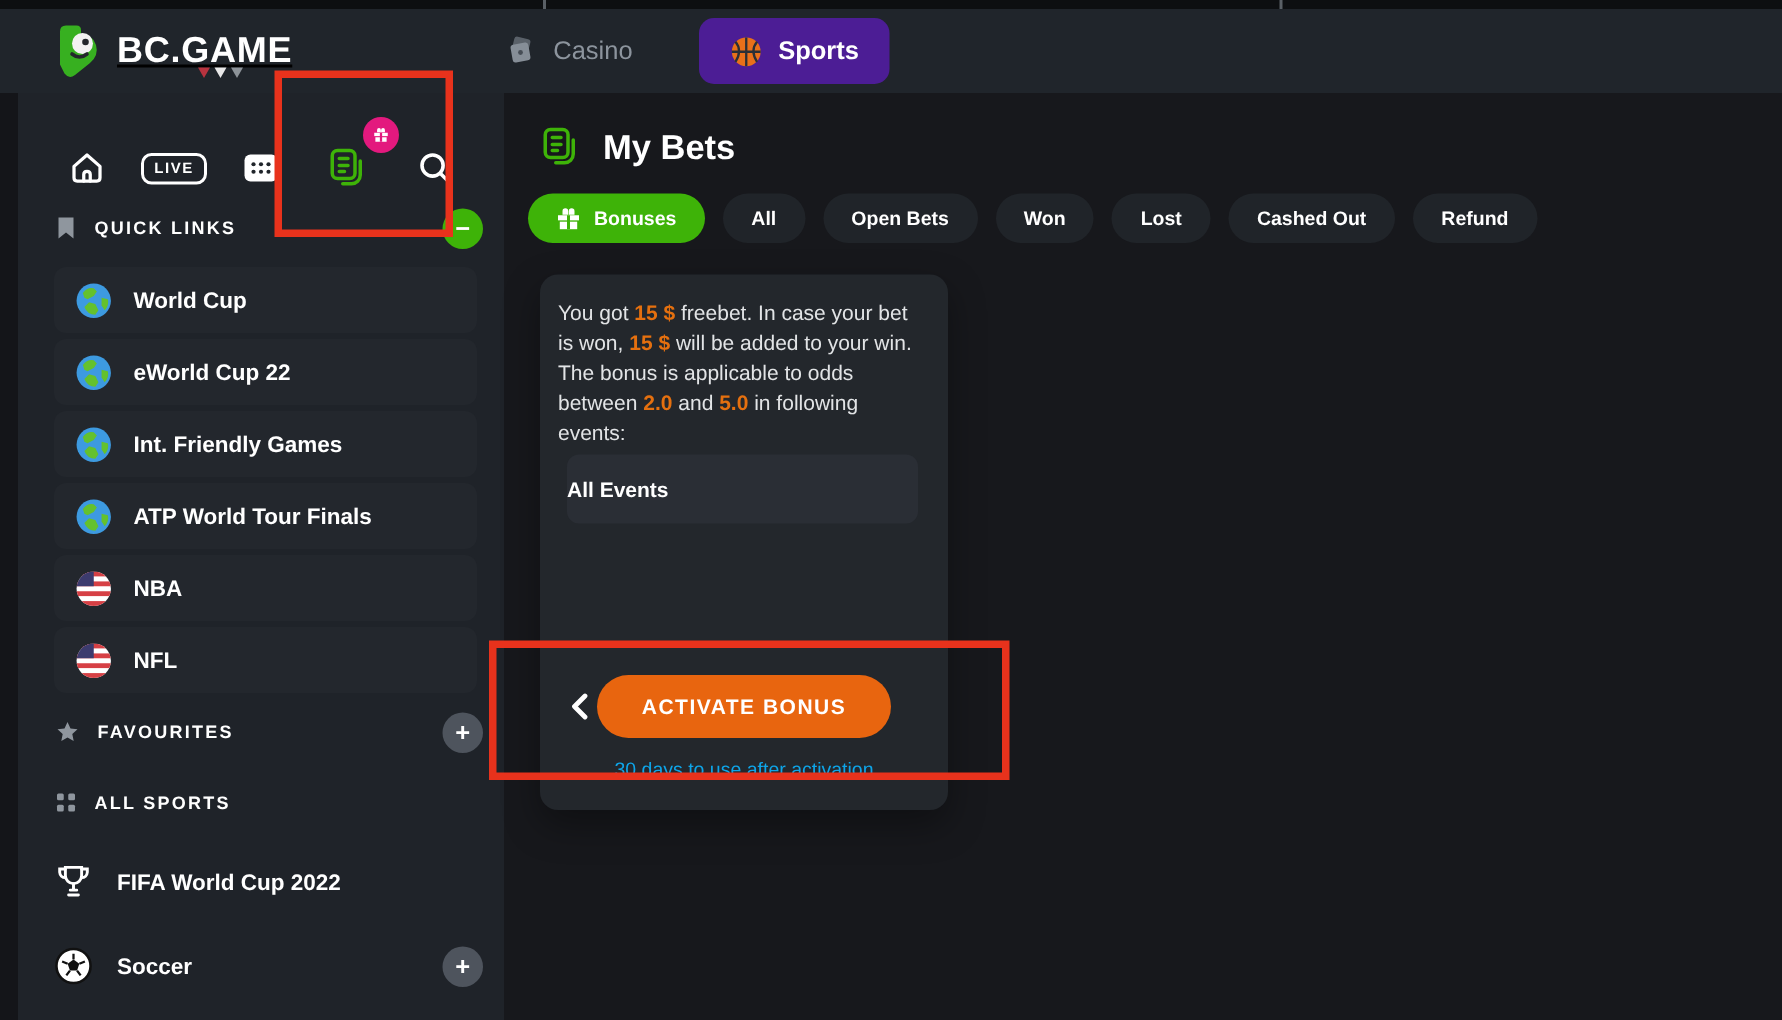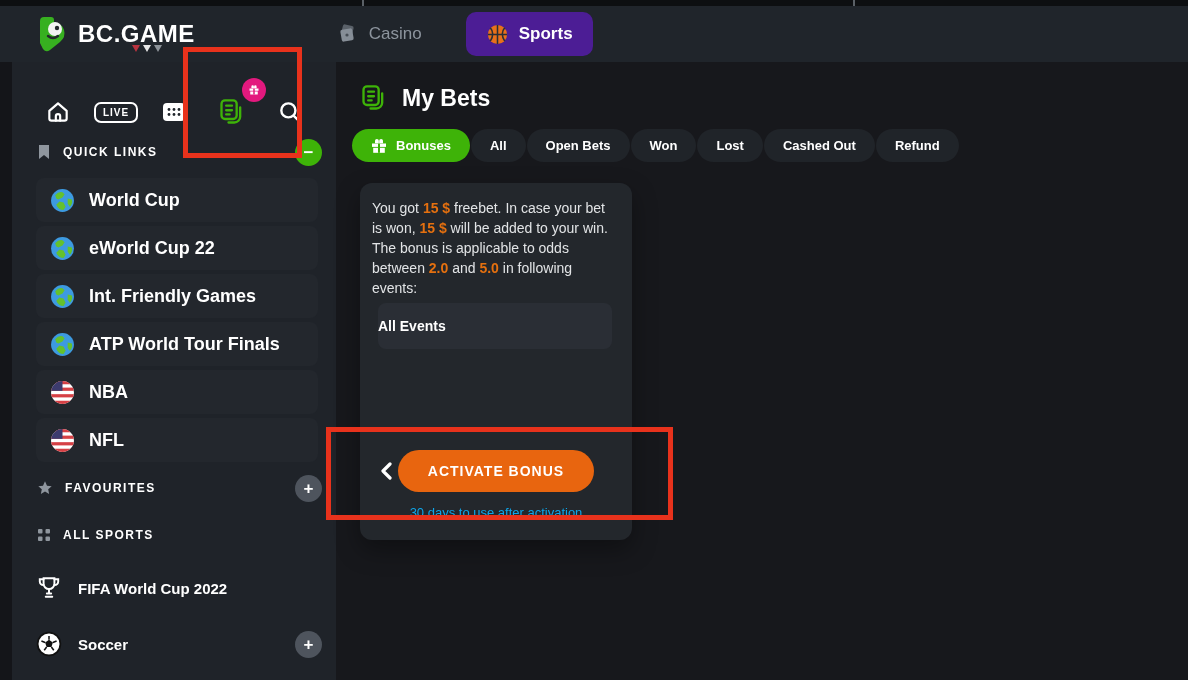--- a/index.html
+++ b/index.html
@@ -4,50 +4,50 @@
 <style>
   * { margin:0; padding:0; box-sizing:border-box; }
   html,body { width:1188px; height:680px; overflow:hidden; background:#141519;
     font-family:"Liberation Sans","DejaVu Sans",sans-serif; }
   .stage { position:relative; width:1188px; height:680px; background:#141519; }
 
   
   .top-strip { position:absolute; left:0; top:0; width:1188px; height:6px; background:#0d0f11; }
   .top-strip .tick { position:absolute; top:0; width:2px; height:6px; background:#5a6066; }
   .header { position:absolute; left:0; top:6px; width:1188px; height:56px; background:#20252b; display:flex; align-items:center; }
-  .logo { display:flex; align-items:center; gap:8px; margin-left:36px; position:relative; }
+  .logo { display:flex; align-items:center; gap:8px; margin-left:36px; position:relative;text-decoration:underline; }
   .logo-text { color:#fff; font-weight:700; font-size:24px; letter-spacing:0.5px; }
   .pennants { position:absolute; left:96px; top:30px; display:flex; gap:3px; }
   .pennants i { width:0; height:0; border-left:4px solid transparent; border-right:4px solid transparent; border-top:7px solid #b8333f; }
   .pennants i:nth-child(2){ border-top-color:#e8e8e8; }
   .pennants i:nth-child(3){ border-top-color:#8d9399; }
   .nav-tab { display:flex; align-items:center; gap:10px; font-size:17px; cursor:pointer; }
   .tab-casino { margin-left:140px; color:#8c949d; }
   .tab-sports { margin-left:44px; background:#4c1d95; border-radius:10px; height:44px; padding:0 20px; color:#fff; font-weight:700; }
 
   
   .sidebar { position:absolute; left:12px; top:62px; width:324px; height:618px; background:#1f2329; }
   .icon-row { position:absolute; left:0; top:24px; width:100%; height:52px; display:flex; align-items:center; justify-content:space-between; padding:0 24px; }
   .icon-btn { width:44px; height:44px; display:flex; align-items:center; justify-content:center; position:relative; cursor:pointer; }
   .live-pill { border:2px solid #fff; border-radius:7px; color:#fff; font-size:10px; font-weight:700; letter-spacing:1px; padding:3px 7px; }
   .badge { position:absolute; top:-12px; right:-12px; width:24px; height:24px; border-radius:50%; background:#e3197e; display:flex; align-items:center; justify-content:center; }
   .section-head { position:absolute; left:25px; display:flex; align-items:center; gap:12px; color:#ffffff; font-size:12px; font-weight:700; letter-spacing:1.5px; }
   .round-btn { position:absolute; left:283px; width:27px; height:27px; border-radius:50%; color:#fff; font-size:17px; font-weight:700; display:flex; align-items:center; justify-content:center; cursor:pointer; }
   .round-btn.green { background:#3eb308; }
   .round-btn.gray { background:#4e545d; }
   .ql-item { position:absolute; left:24px; width:282px; height:44px; background:#23272d; border-radius:8px; display:flex; align-items:center; gap:14px; padding:0 14px; cursor:pointer; }
-  .ql-item span { color:#fff; font-size:18px; font-weight:700; }
+  .ql-item span { color:#fff; font-size:15px; font-weight:700; }
   .plain-item { position:absolute; left:24px; width:282px; height:32px; display:flex; align-items:center; gap:16px; cursor:pointer; }
   .plain-item span { color:#fff; font-size:15px; font-weight:700; }
 
   
   .main { position:absolute; left:336px; top:62px; width:852px; height:618px; background:#17181c; }
   .page-title { position:absolute; left:24px; top:22px; display:flex; align-items:center; gap:14px; }
   .page-title h1 { color:#fff; font-size:23px; font-weight:700; }
-  .chips { position:absolute; left:16px; top:67px; display:flex; gap:1px; }
+  .chips { position:absolute; left:16px; top:67px; display:flex; gap:12px; }
   .chip { height:33px; border-radius:17px; background:#202429; color:#fff; font-size:13px; font-weight:700; display:flex; align-items:center; padding:0 19px; gap:9px; cursor:pointer; white-space:nowrap; }
   .chip.active { background:#3eb308; }
   .card { position:absolute; left:24px; top:121px; width:272px; height:357px; background:#23272c; border-radius:12px; box-shadow:0 10px 24px rgba(0,0,0,.35); }
   .card p { position:absolute; left:12px; right:18px; top:15px; color:#e2e4e6; font-size:14px; line-height:20px; }
   .card p b { color:#e5700f; font-weight:700; }
   .all-events { position:absolute; left:18px; width:234px; top:120px; height:46px; background:#2a2e35; border-radius:8px; color:#fff; font-size:14px; font-weight:700; display:flex; align-items:center; cursor:pointer; }
   .activate-row { position:absolute; left:0; top:267px; width:100%; height:42px; }
   .chev { position:absolute; left:20px; top:12px; cursor:pointer; }
   .activate-btn { position:absolute; left:38px; width:196px; height:42px; background:#e8650f; border:none; border-radius:21px; color:#fff; font-family:inherit; font-size:14px; font-weight:700; letter-spacing:1px; cursor:pointer; }
   .days-note { position:absolute; left:0; top:322px; width:100%; text-align:center; color:#0ea5e9; font-size:13px; }

